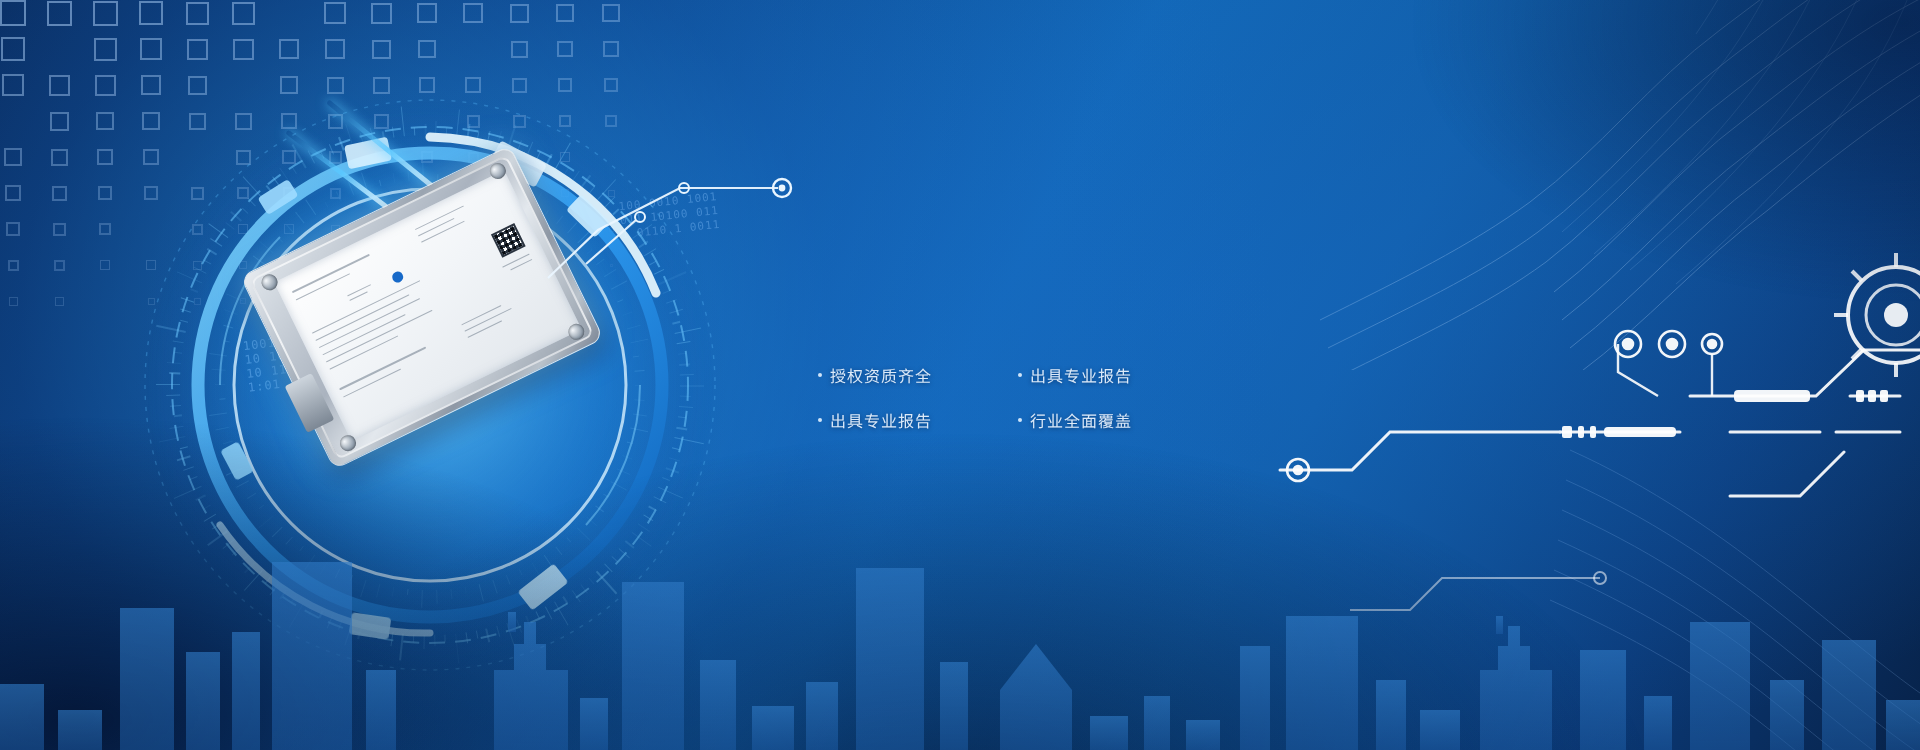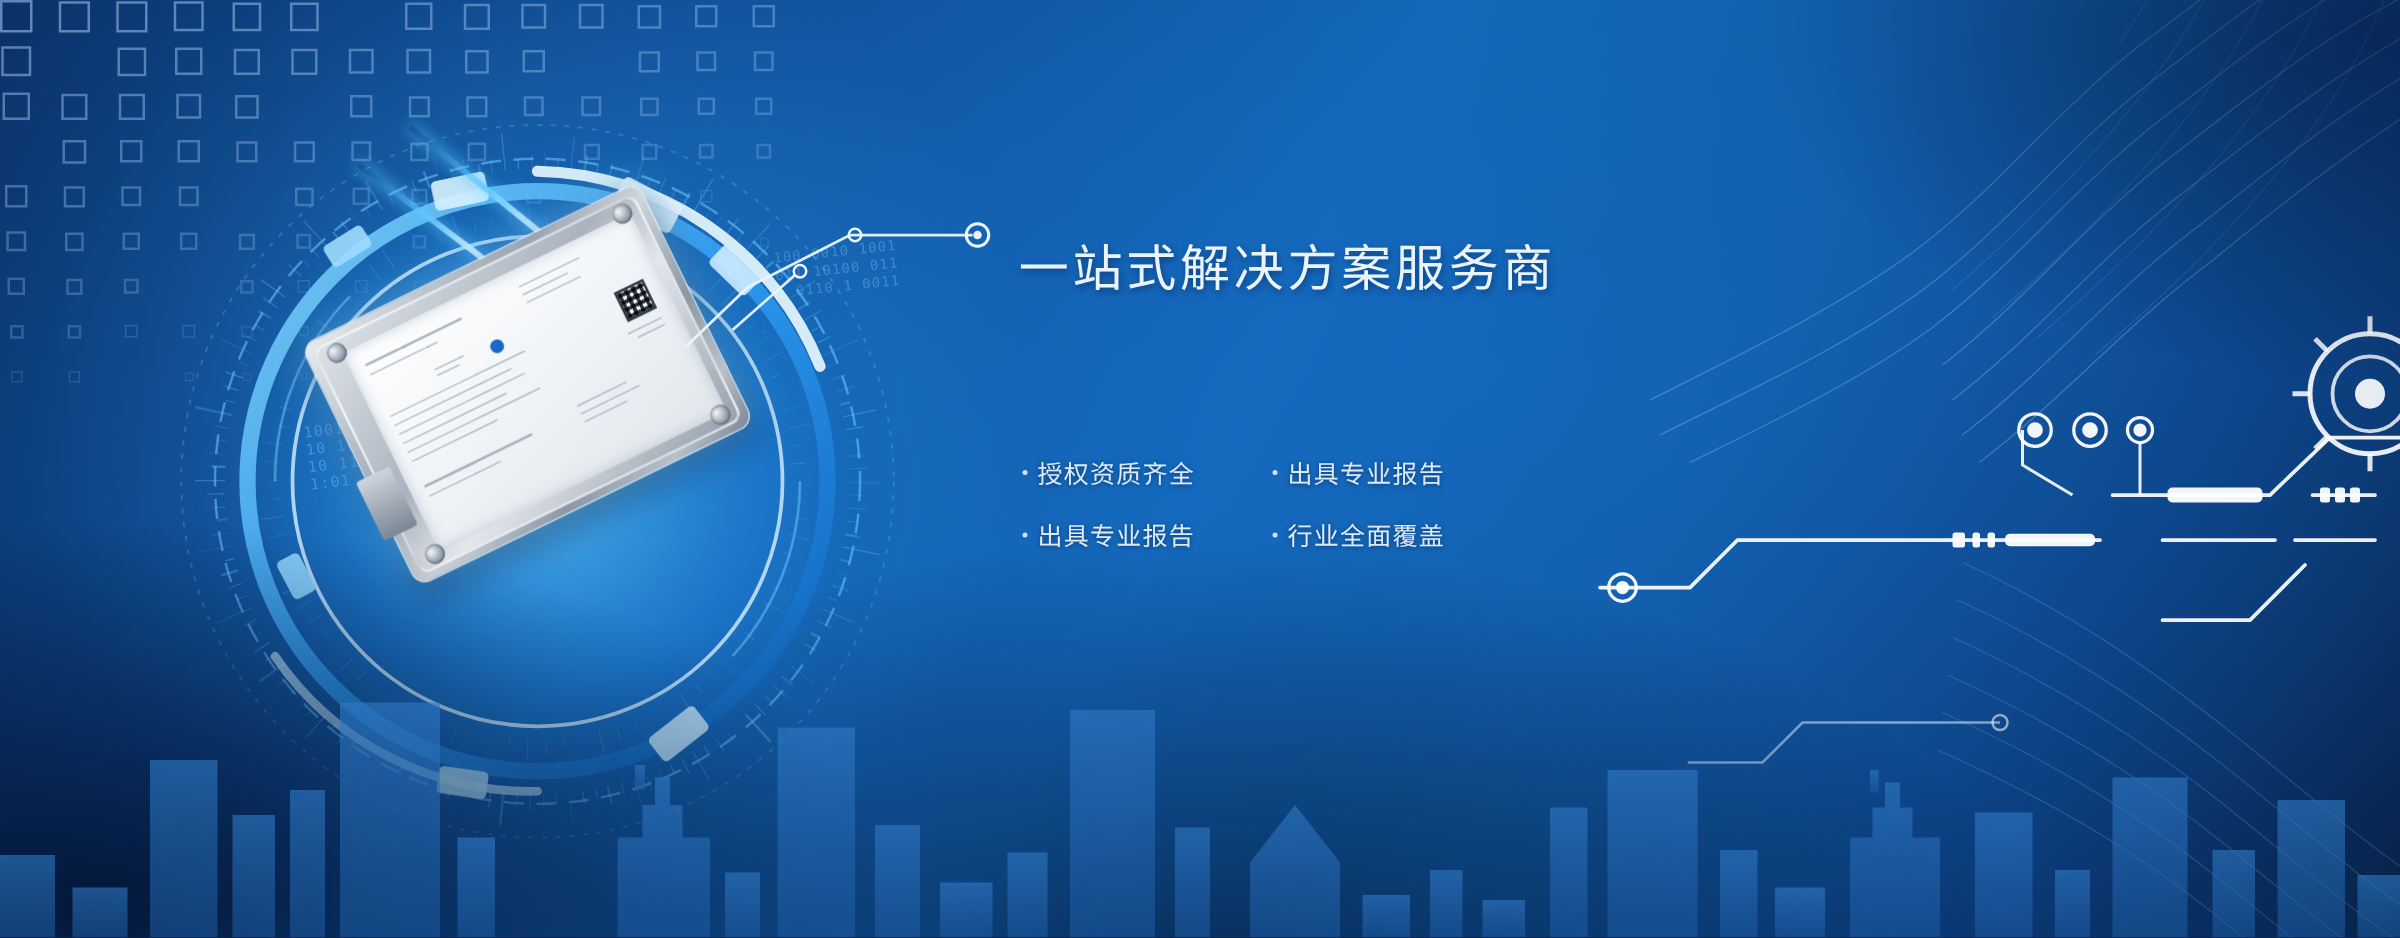--- a/index.html
+++ b/index.html
@@ -118,21 +118,21 @@
   .subhead{
     font-size:40px;font-weight:normal;letter-spacing:3px;margin:0;color:#eaf4ff;
     text-shadow:1px 2px 6px rgba(6,36,84,.6);
   }
   .bullets{
     position:absolute;left:818px;top:363px;width:400px;
     display:flex;flex-wrap:wrap;
   }
   .bullet{
     width:50%;display:flex;align-items:center;
-    color:#dceaf9;font-size:20px;letter-spacing:1px;margin-bottom:21px;
+    color:#dceaf9;font-size:16px;letter-spacing:1px;margin-bottom:21px;
     text-shadow:0 1px 4px rgba(5,30,70,.6);
   }
   .bullet .dot{width:4px;height:4px;border-radius:50%;background:#cfe4f8;margin-right:8px;flex:none;}
 </style>
 </head>
 <body>
 
 <div id="banner">
 
   <div class="layer bg-base"></div>
@@ -724,21 +724,20 @@
       <rect x="1690" y="102" width="60" height="128"></rect>
       <rect x="1770" y="160" width="34" height="70"></rect>
       <rect x="1822" y="120" width="54" height="110"></rect>
       <rect x="1886" y="180" width="34" height="50"></rect>
       <rect x="0" y="164" width="44" height="66"></rect>
       <rect x="58" y="190" width="44" height="40"></rect>
     </g>
   </svg>
 
   <div class="copy">
-    <div class="subhead">一站式解决方案服务商</div>
   </div>
 
   <div class="bullets" id="bullets">
       <div class="bullet">
         <span class="dot"></span>
         <span>授权资质齐全</span>
       </div>
       <div class="bullet">
         <span class="dot"></span>
         <span>出具专业报告</span>

